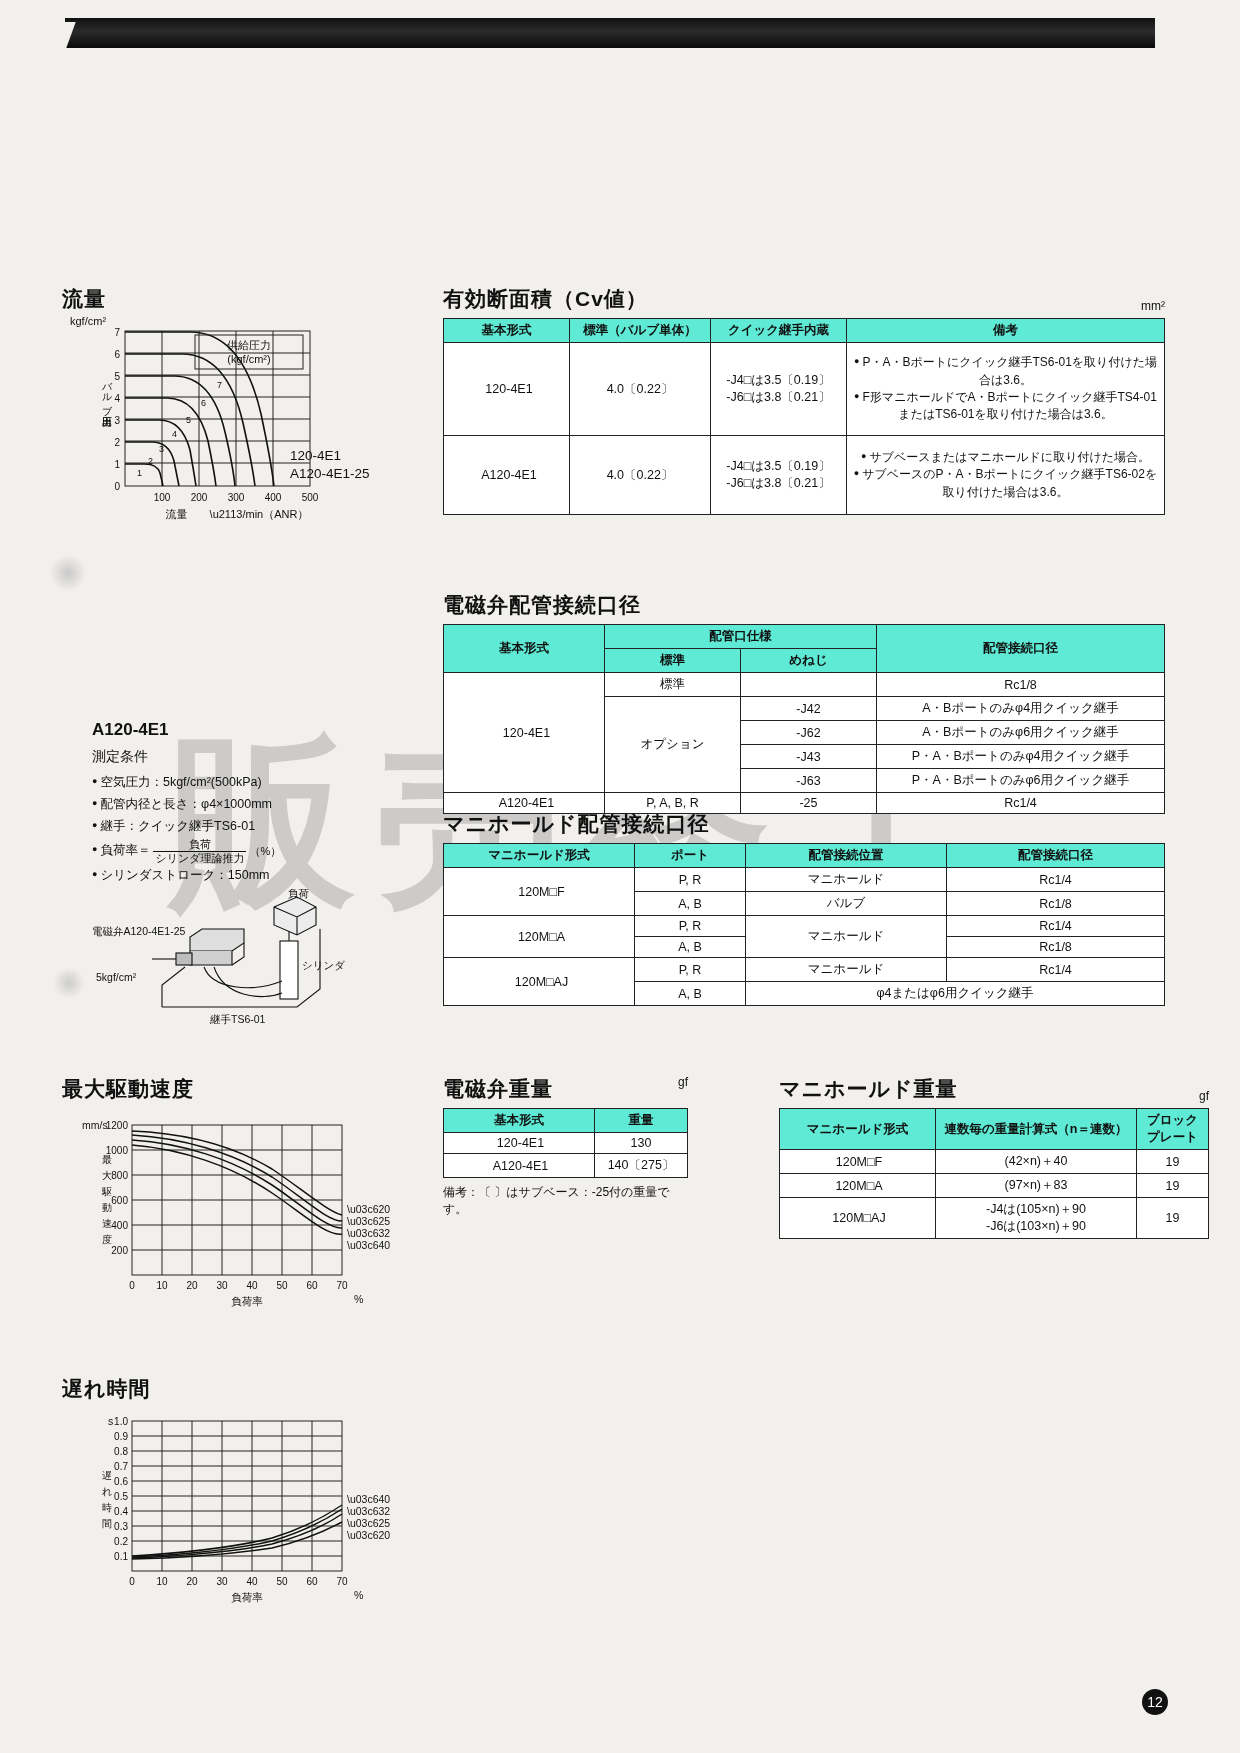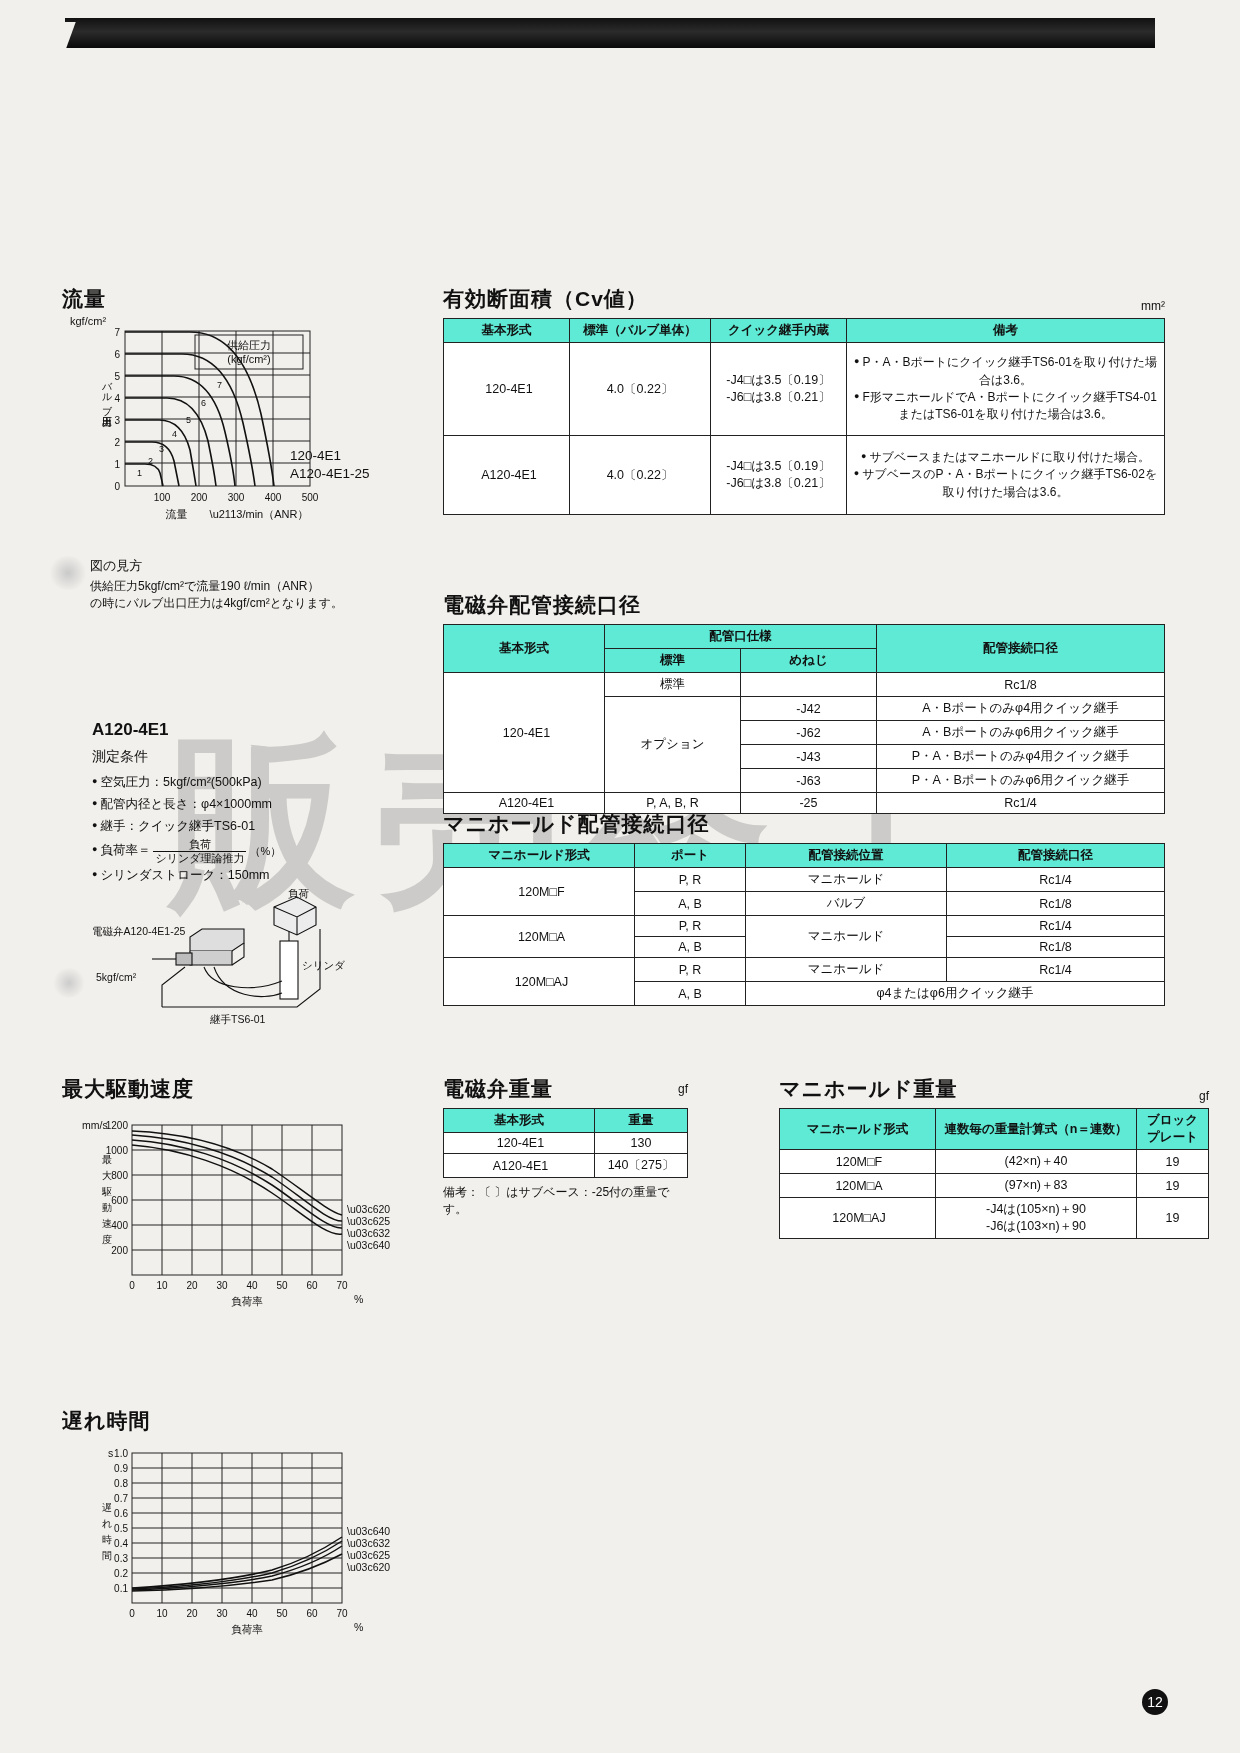--- a/index.html
+++ b/index.html
@@ -37,21 +37,21 @@
 
   
   #flow-block{position:absolute;left:62px;top:285px;width:330px;}
   #cv-block{position:absolute;left:443px;top:285px;width:722px;}
   #pipe-block{position:absolute;left:443px;top:575px;width:722px;margin-top:16px;}
   #mani-pipe-block{position:absolute;left:443px;top:810px;width:722px;}
   #valve-weight-block{position:absolute;left:443px;top:1075px;width:250px;}
   #mani-weight-block{position:absolute;left:735px;top:1075px;width:430px;padding-left:44px;}
   #a120-block{position:absolute;left:92px;top:720px;width:330px;}
   #maxspeed-block{position:absolute;left:62px;top:1075px;width:360px;}
-  #delay-block{position:absolute;left:62px;top:1375px;width:360px;margin-top:32px;}
+  #delay-block{position:absolute;left:62px;top:1375px;width:360px;}
 
   .chart-svg{display:block;}
 
   .pageno{position:absolute;right:72px;bottom:38px;width:26px;height:26px;border-radius:50%;
     background:#111;color:#fff;font-size:14px;font-weight:400;display:flex;align-items:center;justify-content:center;}
 
   .model-label{font-size:13.5px;line-height:1.35;}
   .smear{position:absolute;border-radius:50%;}
 </style>
 </head>
@@ -132,25 +132,20 @@
         <text x="187" y="36" font-size="11" text-anchor="middle" fill="#111" font-family="Liberation Sans, sans-serif">供給圧力</text>
         <text x="187" y="50" font-size="11" text-anchor="middle" fill="#111" font-family="Liberation Sans, sans-serif">(kgf/cm²)</text>
       </g>
     </svg>
 
     <div class="model-label" style="position:absolute;left:228px;top:162px;">
       <div>120-4E1</div>
       <div>A120-4E1-25</div>
     </div>
 
-    <div style="margin-left:28px;margin-top:14px;">
-      <div style="font-size:13px;font-weight:400;">図の見方</div>
-      <div class="note" style="margin-top:3px;">供給圧力5kgf/cm²で流量190 ℓ/min（ANR）</div>
-      <div class="note">の時にバルブ出口圧力は4kgf/cm²となります。</div>
-    </div>
   </div>
 
   <div id="a120-block">
     <div style="font-size:17px;font-weight:700;">A120-4E1</div>
     <div style="font-size:14px;margin-top:8px;">測定条件</div>
     <div style="margin-top:6px;font-size:12.5px;line-height:1.75;">
       <div class="bullet">空気圧力：5kgf/cm²(500kPa)</div>
       <div class="bullet">配管内径と長さ：φ4×1000mm</div>
       <div class="bullet">継手：クイック継手TS6-01</div>
       <div style="display:flex;align-items:center;">
@@ -456,21 +451,21 @@
         </tr>
         <tr>
           <td>A, B</td>
           <td colspan="2">φ4またはφ6用クイック継手</td>
         </tr>
       </tbody>
     </table>
   </div>
 
   <div id="valve-weight-block">
-    <div style="display:flex;align-items:center;justify-content:space-between;width:245px;">
+    <div style="display:flex;align-items:flex-start;justify-content:space-between;width:245px;">
       <h2 class="sec">電磁弁重量</h2>
       <span class="unit">gf</span>
     </div>
     <table class="tbl" style="width:245px;margin-top:5px;">
       <thead>
         <tr>
           <th style="width:140px;">基本形式</th>
           <th>重量</th>
         </tr>
       </thead>

